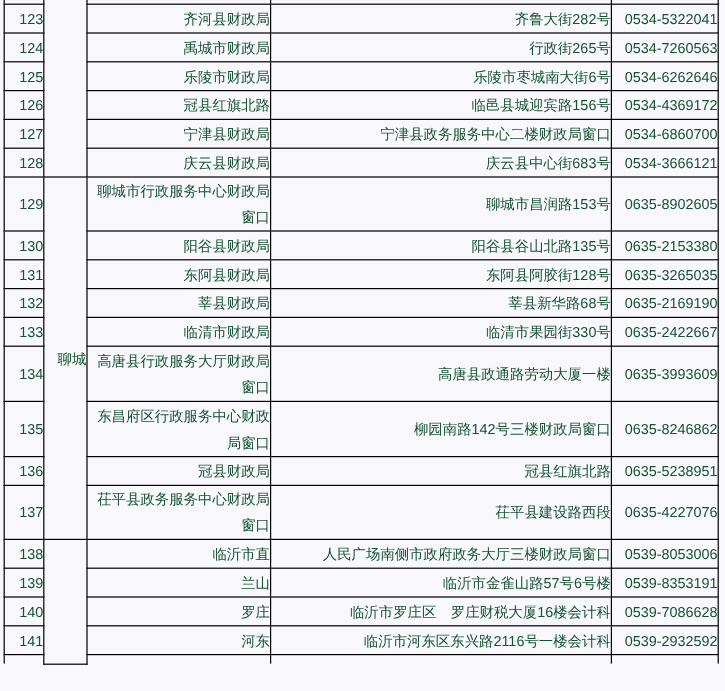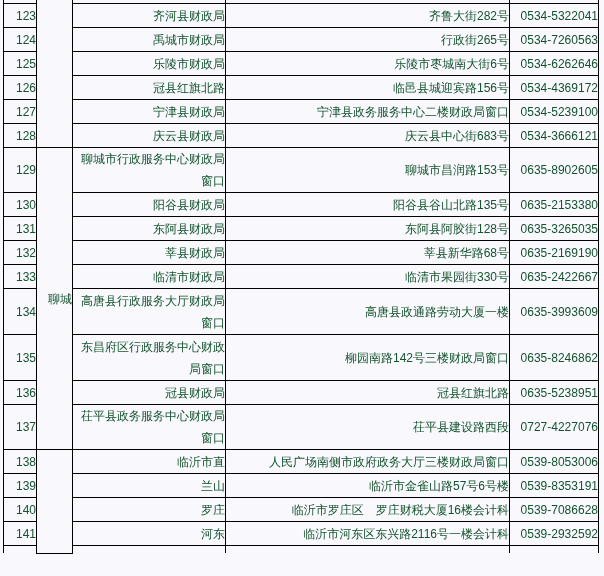--- a/index.html
+++ b/index.html
@@ -77,21 +77,21 @@
         <tr style="height: 24px;">
           <td class="seq-cell">126</td>
           <td class="office-cell">冠县红旗北路</td>
           <td class="addr-cell">临邑县城迎宾路156号</td>
           <td class="phone-cell">0534-4369172</td>
         </tr>
         <tr style="height: 24px;">
           <td class="seq-cell">127</td>
           <td class="office-cell">宁津县财政局</td>
           <td class="addr-cell">宁津县政务服务中心二楼财政局窗口</td>
-          <td class="phone-cell">0534-5239100</td>
+          <td class="phone-cell">0534-6860700</td>
         </tr>
         <tr style="height: 24px;">
           <td class="seq-cell">128</td>
           <td class="office-cell">庆云县财政局</td>
           <td class="addr-cell">庆云县中心街683号</td>
           <td class="phone-cell">0534-3666121</td>
         </tr>
         <tr style="height: 44px;">
           <td class="seq-cell">129</td>
           <td class="city-cell" rowspan="9">聊城</td>
@@ -138,21 +138,21 @@
         <tr style="height: 24px; margin-left: 12px;">
           <td class="seq-cell">136</td>
           <td class="office-cell">冠县财政局</td>
           <td class="addr-cell">冠县红旗北路</td>
           <td class="phone-cell">0635-5238951</td>
         </tr>
         <tr style="height: 33px;">
           <td class="seq-cell">137</td>
           <td class="office-cell">茌平县政务服务中心财政局窗口</td>
           <td class="addr-cell">茌平县建设路西段</td>
-          <td class="phone-cell">0727-4227076</td>
+          <td class="phone-cell">0635-4227076</td>
         </tr>
         <tr style="height: 24px;">
           <td class="seq-cell">138</td>
           <td class="city-cell" rowspan="5"></td>
           <td class="office-cell">临沂市直</td>
           <td class="addr-cell">人民广场南侧市政府政务大厅三楼财政局窗口</td>
           <td class="phone-cell">0539-8053006</td>
         </tr>
         <tr style="height: 24px;">
           <td class="seq-cell">139</td>

